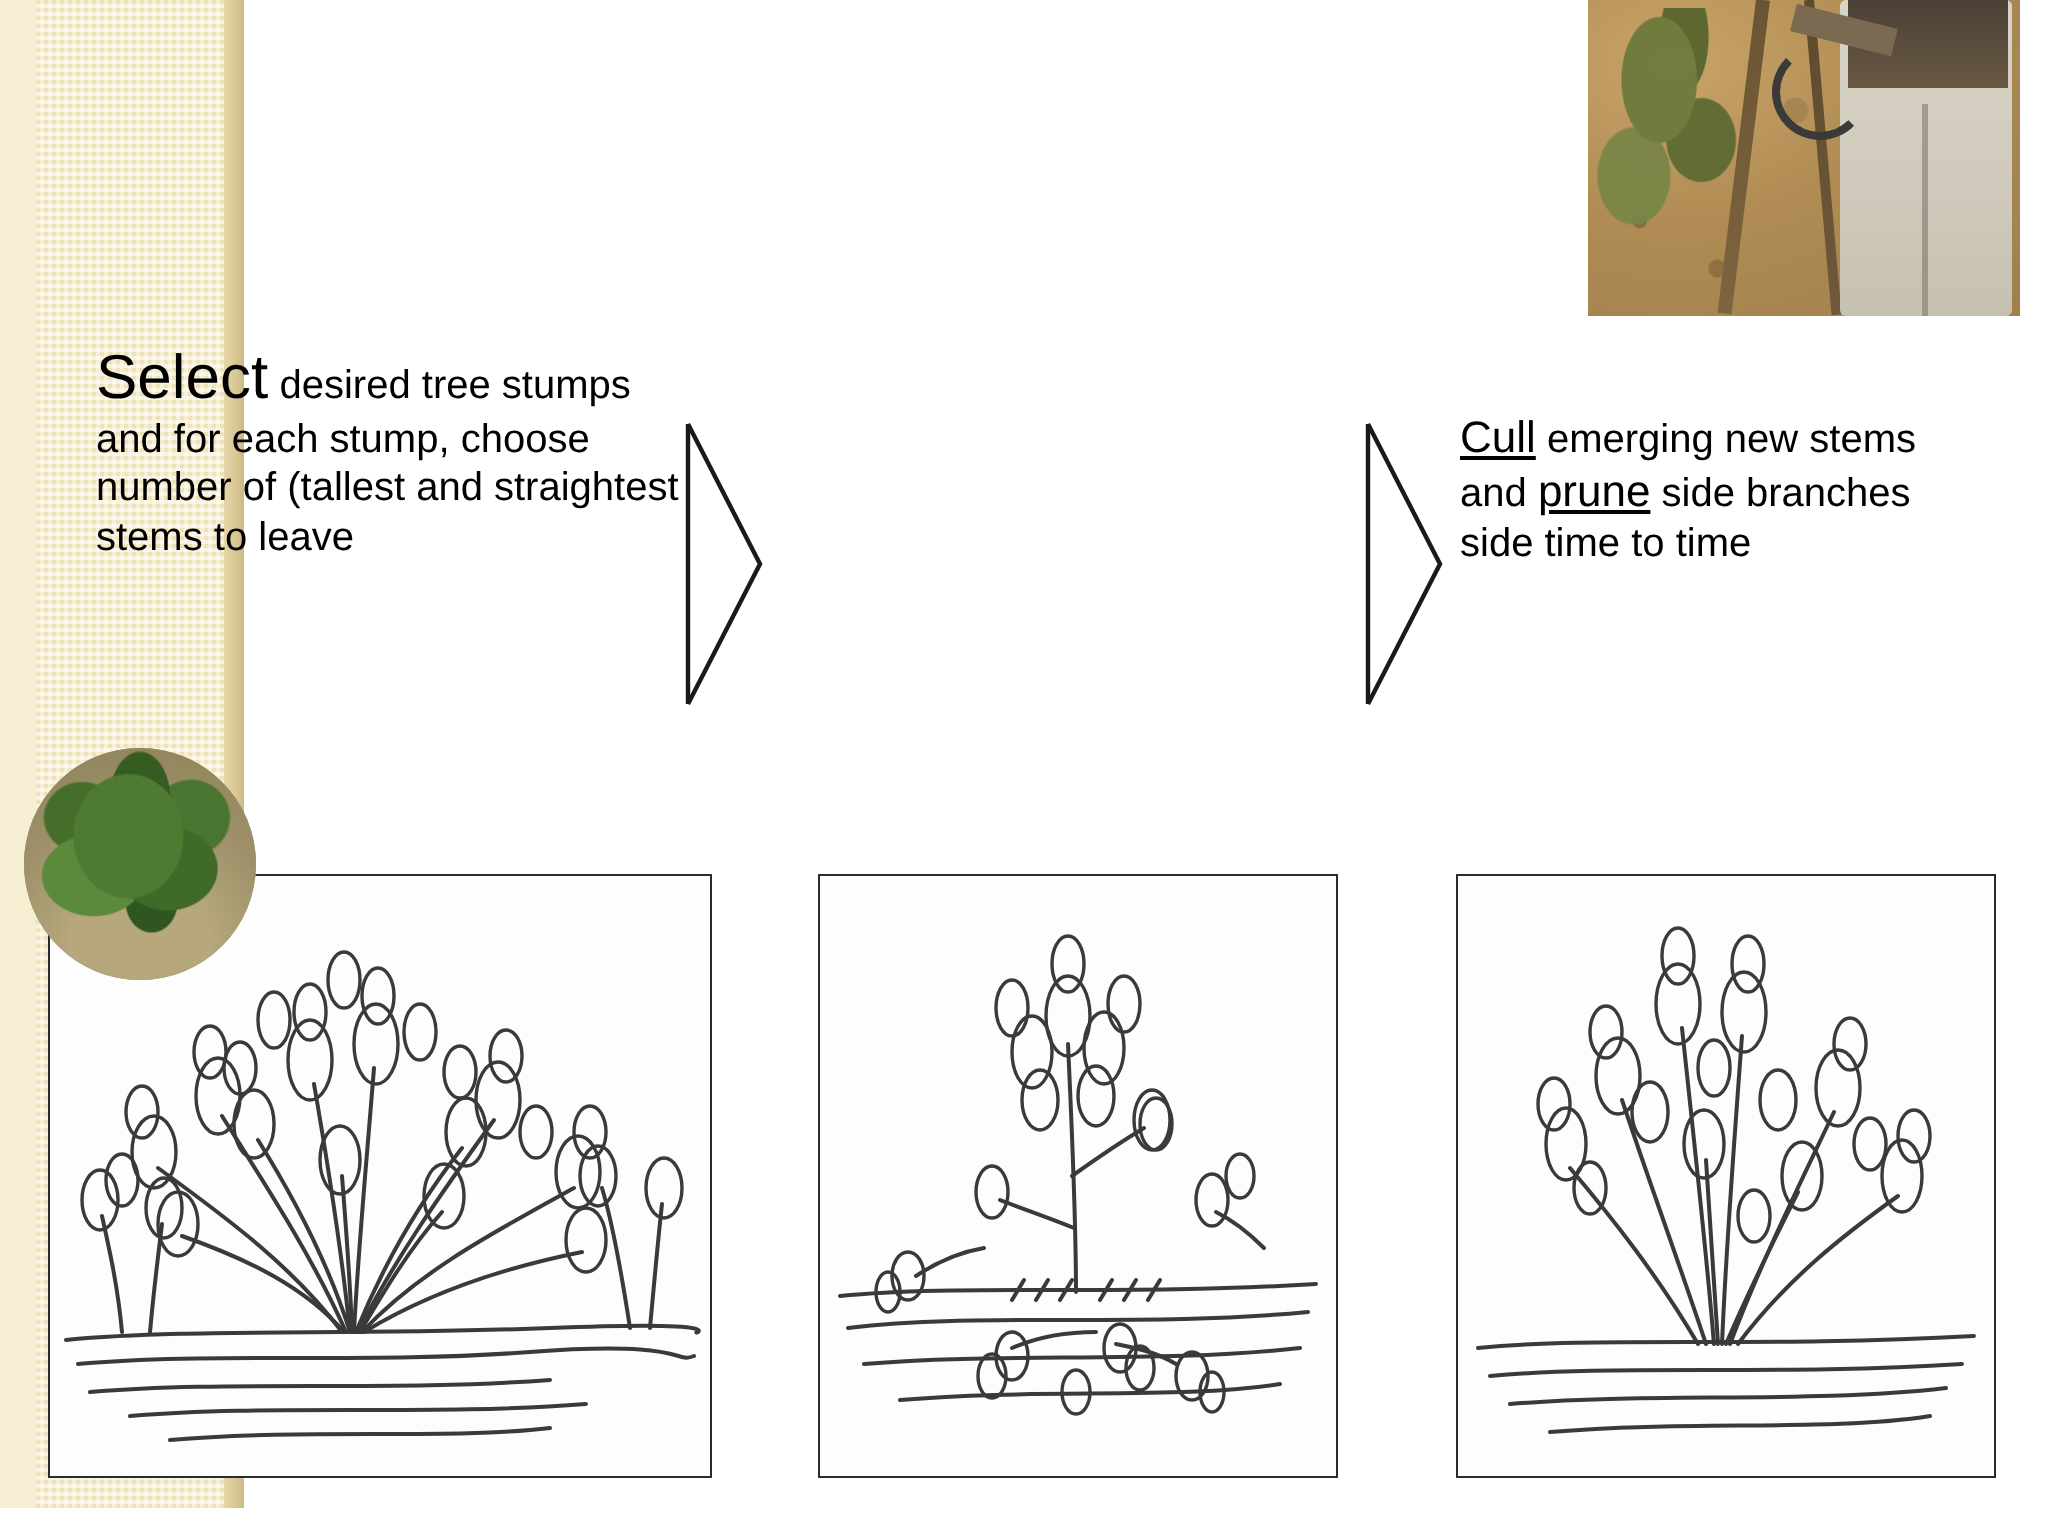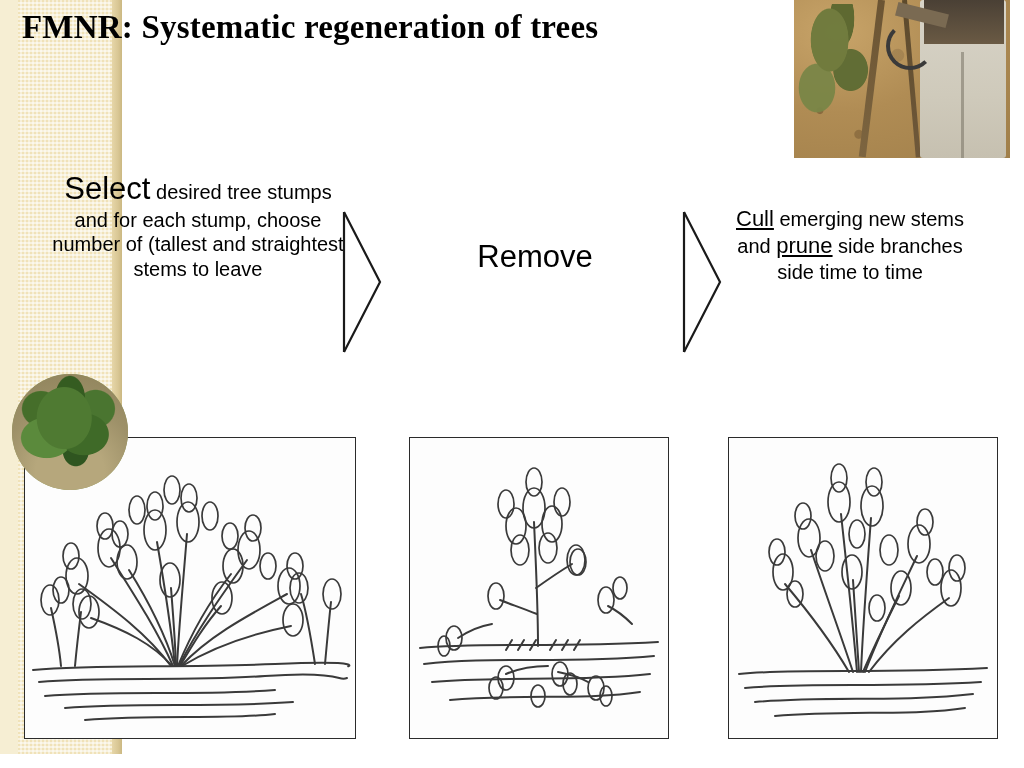--- a/index.html
+++ b/index.html
@@ -160,21 +160,20 @@
       radial-gradient(ellipse at 30% 55%, #5b8a3c 0 22%, rgba(0,0,0,0) 23%),
       radial-gradient(ellipse at 50% 22%, #355c21 0 18%, rgba(0,0,0,0) 19%),
       radial-gradient(ellipse at 72% 30%, #4a7530 0 16%, rgba(0,0,0,0) 17%),
       radial-gradient(ellipse at 25% 30%, #456e2a 0 15%, rgba(0,0,0,0) 16%),
       radial-gradient(ellipse at 55% 66%, #2f5520 0 14%, rgba(0,0,0,0) 15%);
   }
 
   
   .caption {
     position: absolute;
-    text-align: center;
     color: #000000;
     line-height: 1.22;
   }
   .cap-small { font-size: 20px; }
   .cap-big { font-size: 31px; }
   .cap-xbig { font-size: 22px; text-decoration: underline; }
 
   #caption-select { left: 48px; top: 170px; width: 300px; }
   #caption-remove { left: 400px; top: 238px; width: 270px; }
   #caption-cull   { left: 730px; top: 206px; width: 240px; }
@@ -207,21 +206,20 @@
 </style>
 </head>
 <body>
 
 <div class="left-band">
   <div class="left-band-inner"></div>
   <div class="left-band-edge"></div>
 </div>
 
 <div class="title">
-  <div>FMNR: Systematic  regeneration of trees</div>
 </div>
 
 <div class="photo-top">
   <div class="ground"></div>
   <div class="soil-specks"></div>
   <div class="bush"></div>
   <div class="trunk"></div>
   <div class="trunk2"></div>
   <div class="person-legs"></div>
   <div class="leg-split"></div>
@@ -233,21 +231,20 @@
 <div class="photo-circle">
   <div class="pc-ground"></div>
   <div class="pc-leaves"></div>
 </div>
 
 <div class="caption" id="caption-select">
   <span class="cap-big">Select</span><span class="cap-small"> desired tree stumps and for each stump, choose number of (tallest and straightest stems to leave</span>
 </div>
 
 <div class="caption" id="caption-remove">
-  <div class="cap-big">Remove</div>
 </div>
 
 <div class="caption" id="caption-cull">
   <span class="cap-xbig">Cull</span><span class="cap-small"> emerging new stems and </span><span class="cap-xbig">prune</span><span class="cap-small"> side branches side time to time</span>
 </div>
 
 <div class="chevron" id="chevron-1">
   <svg width="44" height="148" viewBox="0 0 44 148">
     <path d="M4 4 L40 74 L4 144" fill="none" stroke="#1a1a1a" stroke-width="2.2"></path>
     <path d="M4 4 L4 144" fill="none" stroke="#1a1a1a" stroke-width="2.2"></path>

